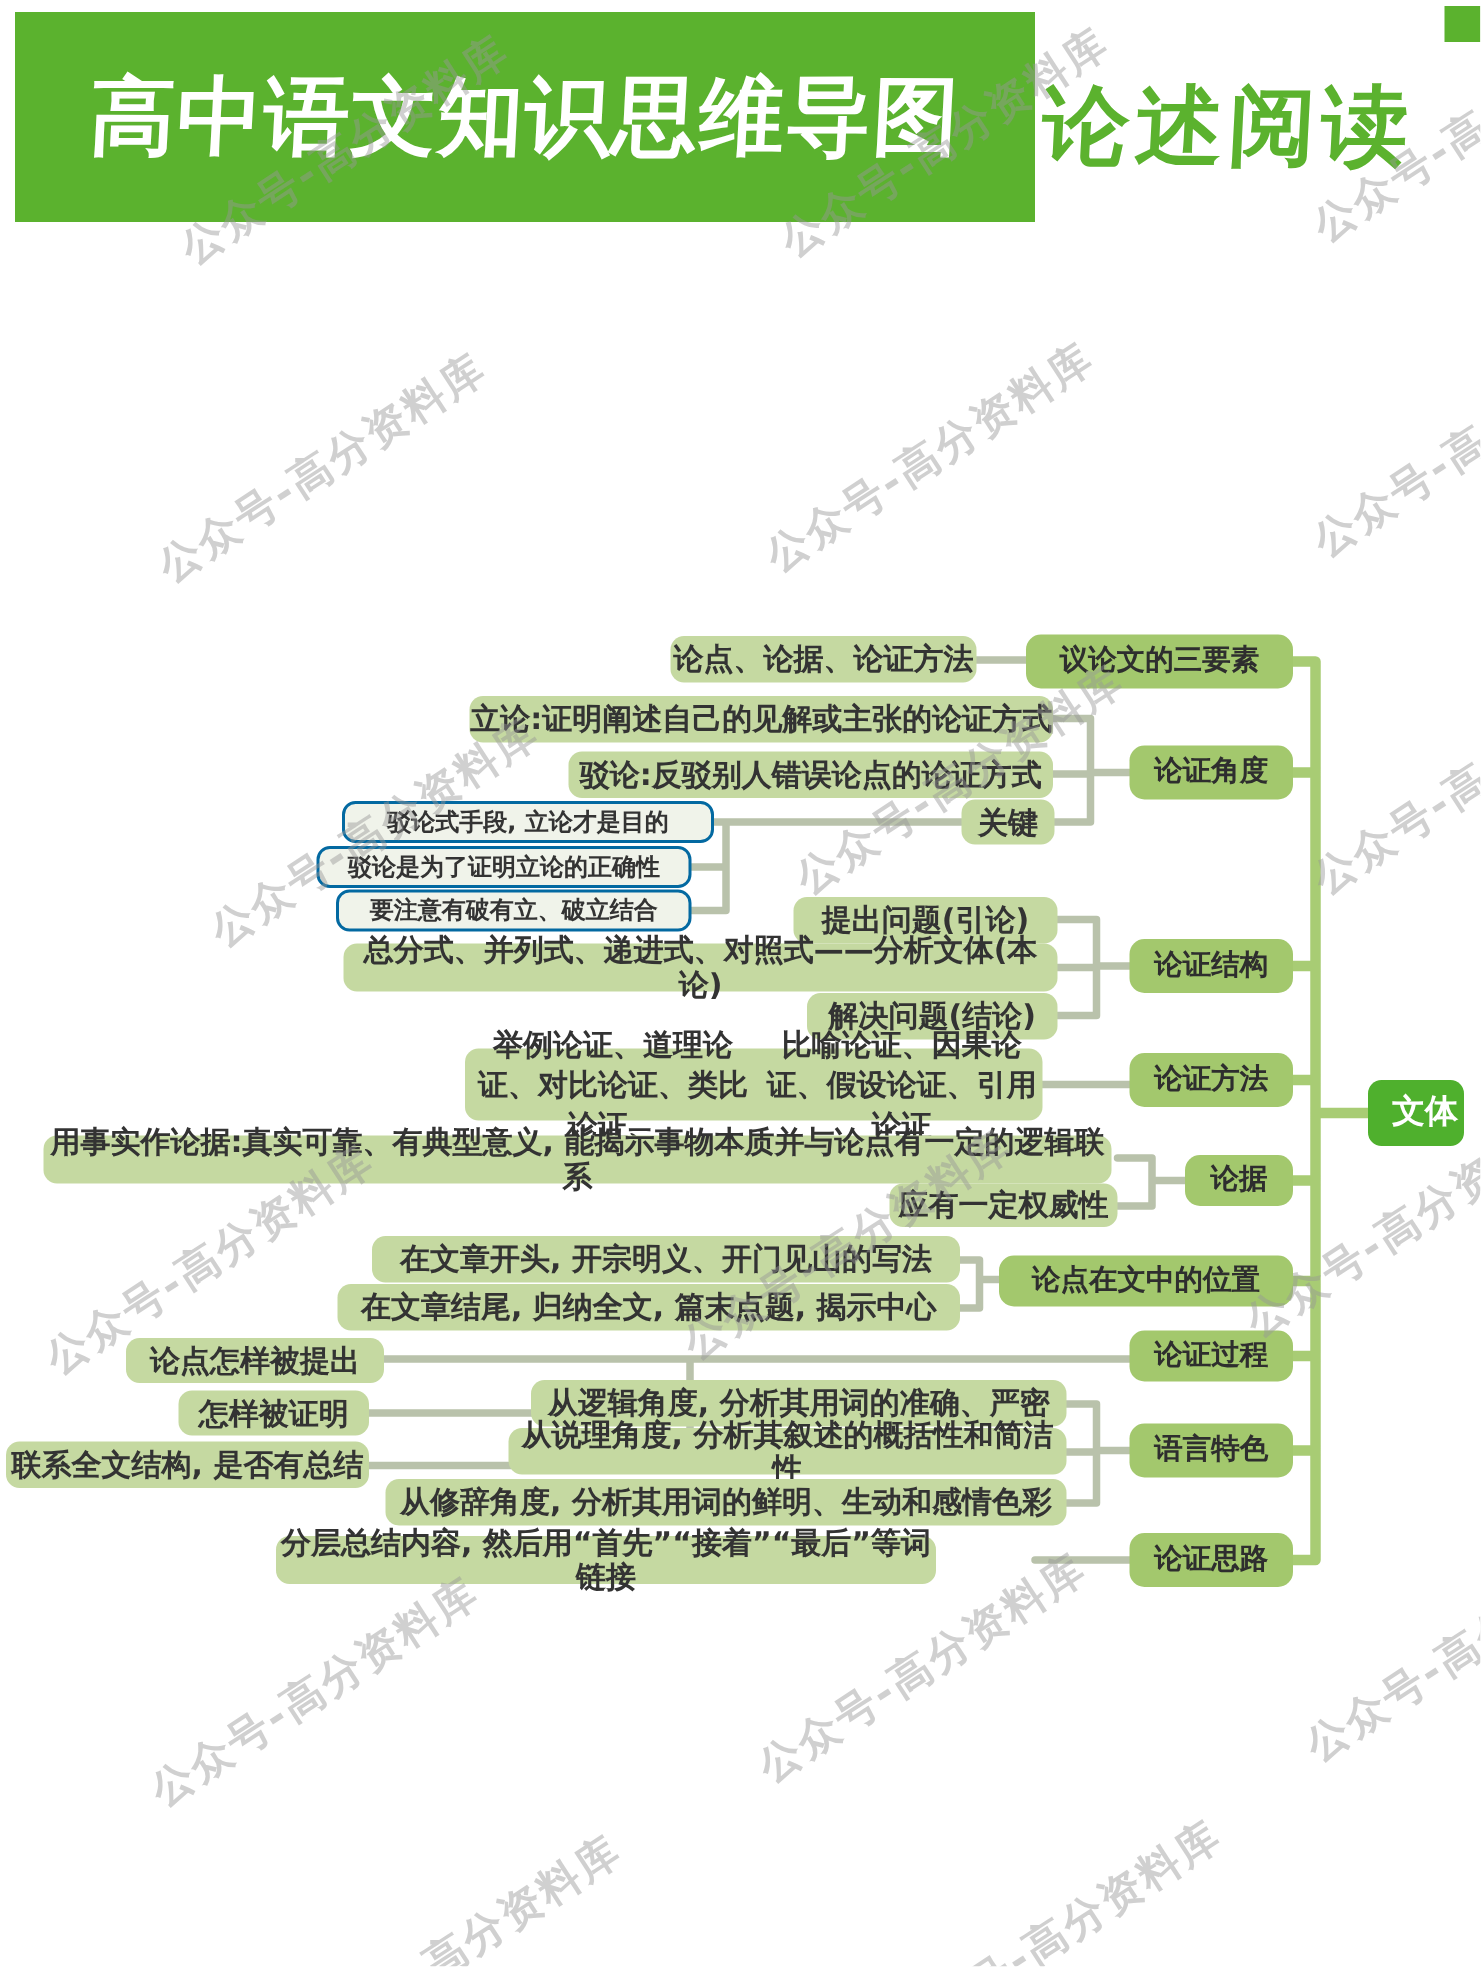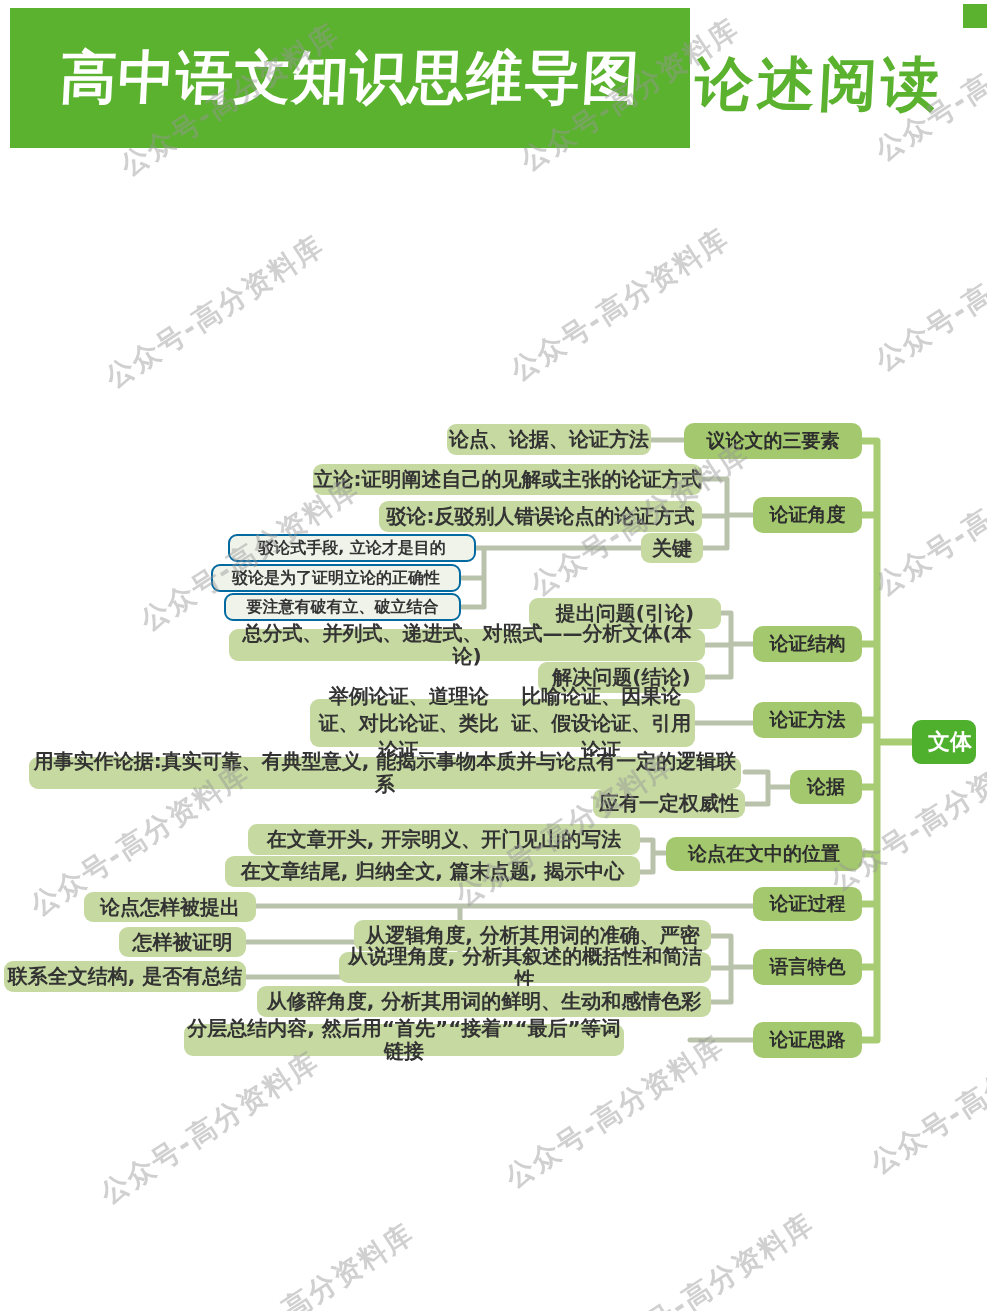--- a/index.html
+++ b/index.html
@@ -83,21 +83,21 @@
 
   <div class="node sub" style="left:447px;top:424px;width:204px;height:31px">论点、论据、论证方法</div>
 
   <div class="node sub" style="left:313px;top:464px;width:389px;height:31px">立论:证明阐述自己的见解或主张的论证方式</div>
   <div class="node sub" style="left:379px;top:501px;width:323px;height:31px">驳论:反驳别人错误论点的论证方式</div>
   <div class="node sub" style="left:641px;top:533px;width:62px;height:30px">关键</div>
   <div class="node pale" style="left:228px;top:534px;width:248px;height:28px">驳论式手段, 立论才是目的</div>
   <div class="node pale" style="left:211px;top:564px;width:250px;height:28px">驳论是为了证明立论的正确性</div>
   <div class="node pale" style="left:224px;top:593px;width:237px;height:28px">要注意有破有立、破立结合</div>
 
-  <div class="node sub" style="left:529px;top:598px;width:192px;height:31px">提出问题(引论)</div>
+  <div class="node sub" style="left:529px;top:598px;width:176px;height:31px">提出问题(引论)</div>
   <div class="node sub" style="left:538px;top:662px;width:167px;height:31px">解决问题(结论)</div>
   <div class="node sub" style="left:229px;top:629px;width:476px;height:32px">总分式、并列式、递进式、对照式——分析文体(本论)</div>
 
   <div class="node sub two-line" style="left:310px;top:699px;width:385px;height:48px">
     <span>举例论证、道理论证、对比论证、类比论证、</span>
     <span>比喻论证、因果论证、假设论证、引用论证</span>
   </div>
 
   <div class="node sub" style="left:29px;top:757px;width:712px;height:32px">用事实作论据:真实可靠、有典型意义, 能揭示事物本质并与论点有一定的逻辑联系</div>
   <div class="node sub" style="left:593px;top:789px;width:152px;height:29px">应有一定权威性</div>

